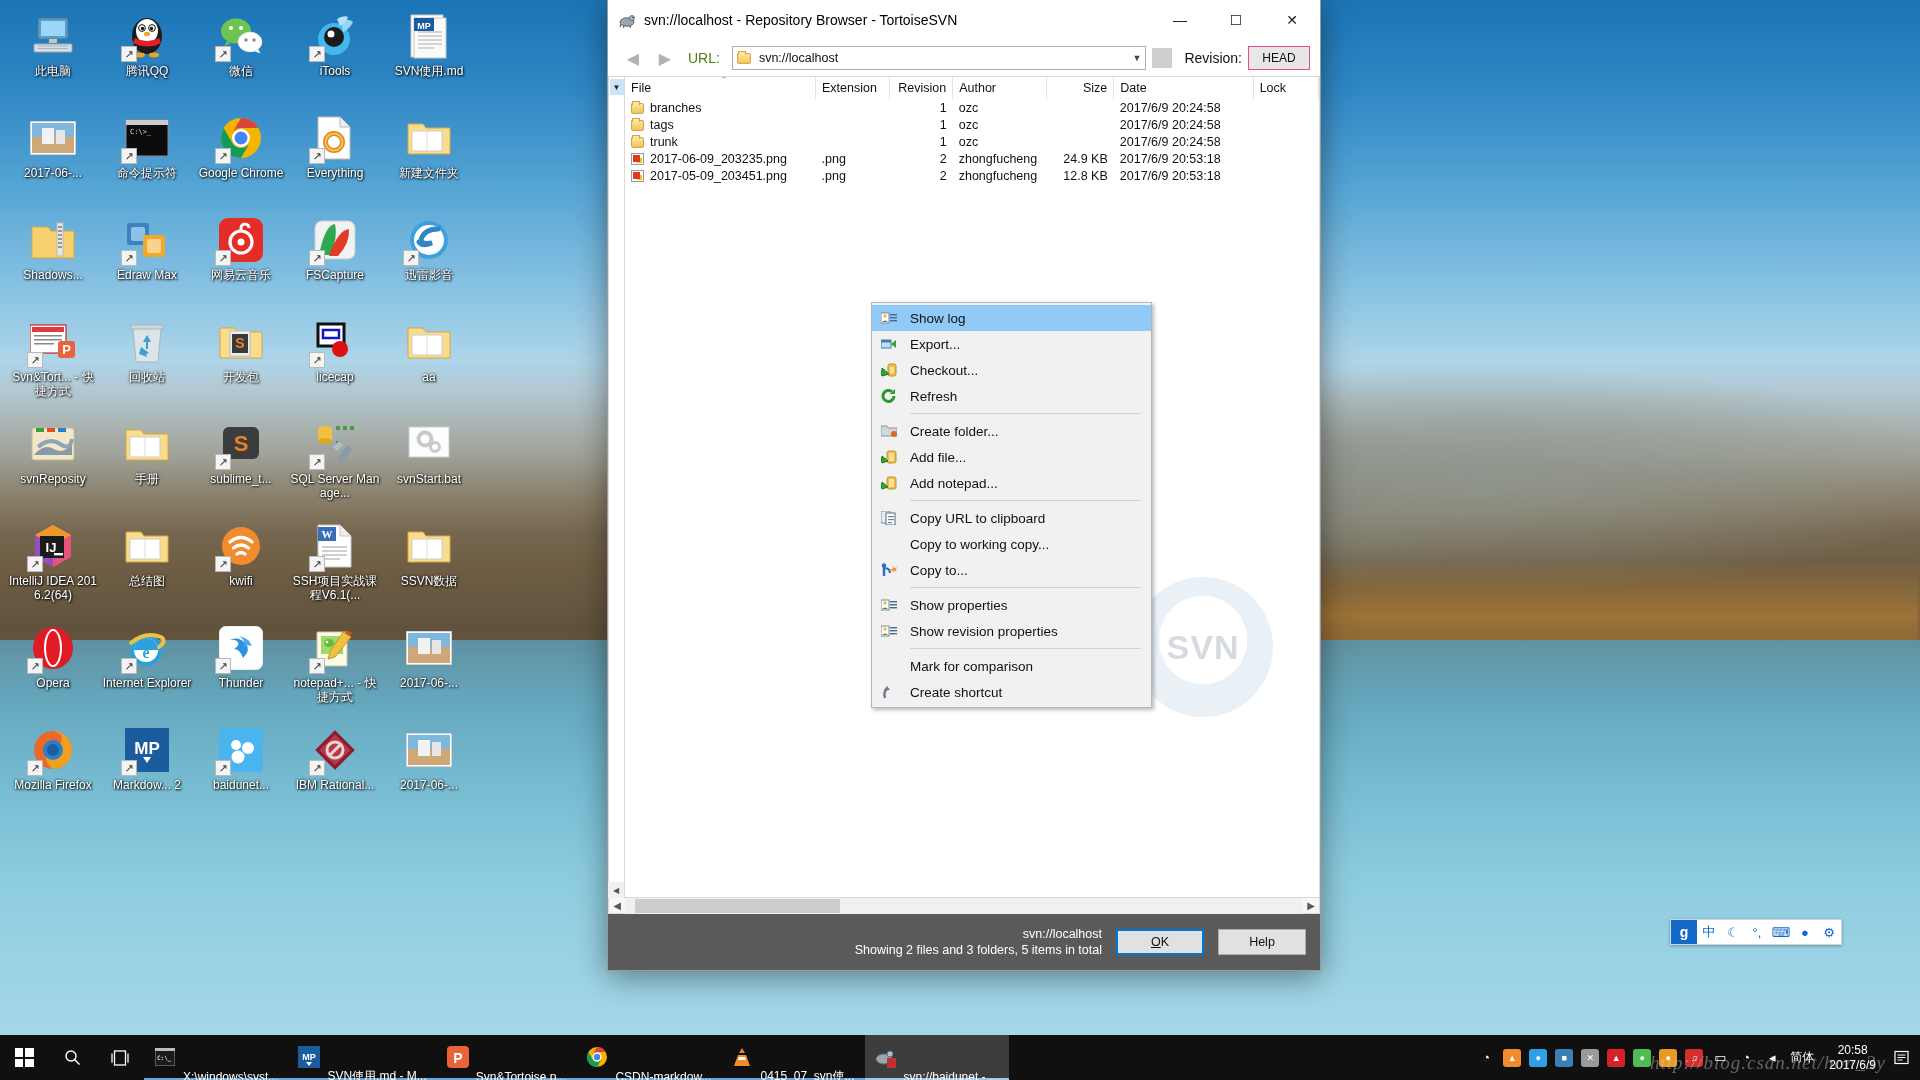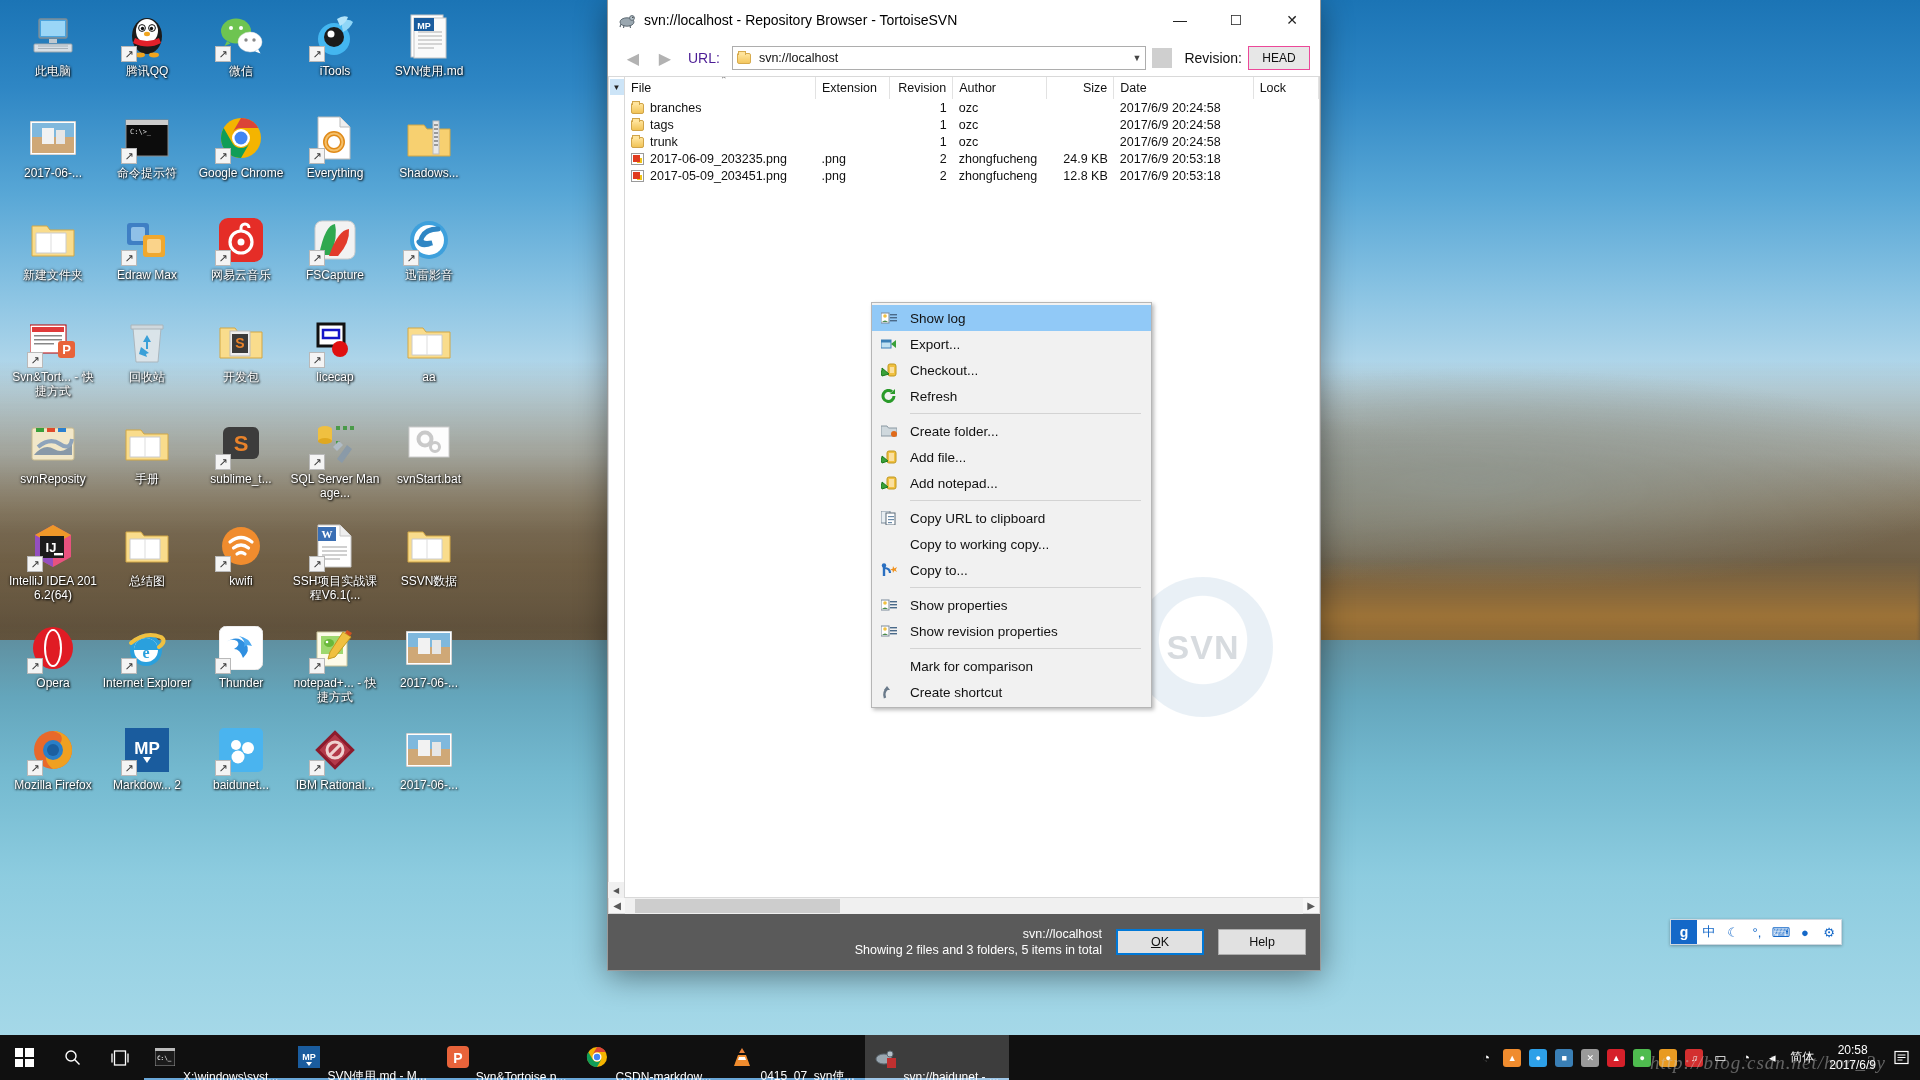--- a/index.html
+++ b/index.html
@@ -103,21 +103,21 @@
   .wbtn { width: 56px; height: 40px; display:flex;align-items:center;justify-content:center; font-size: 14px; color:#222; }
 
   .urlbar {
     height: 36px; display: flex; align-items: center; gap: 6px;
     padding: 0 10px 0 12px; background:#fff; flex:0 0 auto;
   }
   .navbtn {
     width: 26px; height: 24px; display:flex;align-items:center;justify-content:center;
     color:#b2b2b2; font-size: 16px;
   }
-  .urllabel { font-size: 14px; color:#4c1d95; margin: 0 6px 0 4px; }
+  .urllabel { font-size: 14px; color:#4d7c0f; margin: 0 6px 0 4px; }
   .urlcombo {
     flex: 1; height: 24px; border: 1px solid #adadad; background:#fff;
     display: flex; align-items: center; padding-left: 4px; position: relative;
   }
   .urlcombo .minifolder {
     width: 14px; height: 11px; background: linear-gradient(to bottom,#ffe49b,#f3c75f);
     border: 1px solid #d7ab4e; border-radius:1px 2px 2px 2px; margin-right: 8px; position:relative;
   }
   .urlcombo .minifolder:before{content:"";position:absolute;left:0;top:-3px;width:6px;height:3px;background:#ffe49b;border:1px solid #d7ab4e;border-bottom:none;}
   .urlcombo input {
@@ -394,43 +394,43 @@
           <circle cx="19" cy="27" r="8.5" fill="none" stroke="#e08b1a" stroke-width="5"></circle>
           <circle cx="19" cy="27" r="8.5" fill="none" stroke="#f5c06a" stroke-width="2"></circle>
         </svg>
         <span class="shortcut-arrow">↗</span>
       </span>
       <span class="lbl">Everything</span>
     </div>
     <div class="dicon">
       <span class="glyph">
         <svg width="44" height="38" viewBox="0 0 44 38">
+          <path d="M1 5h15l3 4h24v26H1z" fill="#f9dc8c" stroke="#d2a744"></path>
+          <path d="M5 12h30v20H5z" fill="#fff" stroke="#ccc"></path>
+          <path d="M20 12v20" stroke="#ddd"></path>
+        </svg>
+      </span>
+      <span class="lbl">新建文件夹</span>
+    </div>
+    <div class="dicon">
+      <span class="glyph">
+        <svg width="44" height="38" viewBox="0 0 44 38">
           <path d="M1 6h16l3 4h23v27H1z" fill="#f7d070" stroke="#d2a744"></path>
           <rect x="26" y="2" width="6" height="33" fill="#e8e8e8" stroke="#bbb"></rect>
           <g fill="#999">
             <rect x="27" y="5" width="4" height="2"></rect>
             <rect x="27" y="9" width="4" height="2"></rect>
             <rect x="27" y="13" width="4" height="2"></rect>
             <rect x="27" y="17" width="4" height="2"></rect>
             <rect x="27" y="21" width="4" height="2"></rect>
             <rect x="27" y="25" width="4" height="2"></rect>
           </g>
         </svg>
       </span>
       <span class="lbl">Shadows...</span>
-    </div>
-    <div class="dicon">
-      <span class="glyph">
-        <svg width="44" height="38" viewBox="0 0 44 38">
-          <path d="M1 5h15l3 4h24v26H1z" fill="#f9dc8c" stroke="#d2a744"></path>
-          <path d="M5 12h30v20H5z" fill="#fff" stroke="#ccc"></path>
-          <path d="M20 12v20" stroke="#ddd"></path>
-        </svg>
-      </span>
-      <span class="lbl">新建文件夹</span>
     </div>
     <div class="dicon">
       <span class="glyph">
         <svg width="44" height="42" viewBox="0 0 44 42">
           <rect x="2" y="4" width="22" height="22" rx="3" fill="#3f7fc4"></rect>
           <rect x="6" y="8" width="14" height="14" rx="2" fill="#8fc0e8"></rect>
           <rect x="18" y="16" width="22" height="22" rx="3" fill="#f0a82e"></rect>
           <rect x="22" y="20" width="14" height="14" rx="2" fill="#fad38a"></rect>
         </svg>
         <span class="shortcut-arrow">↗</span>

